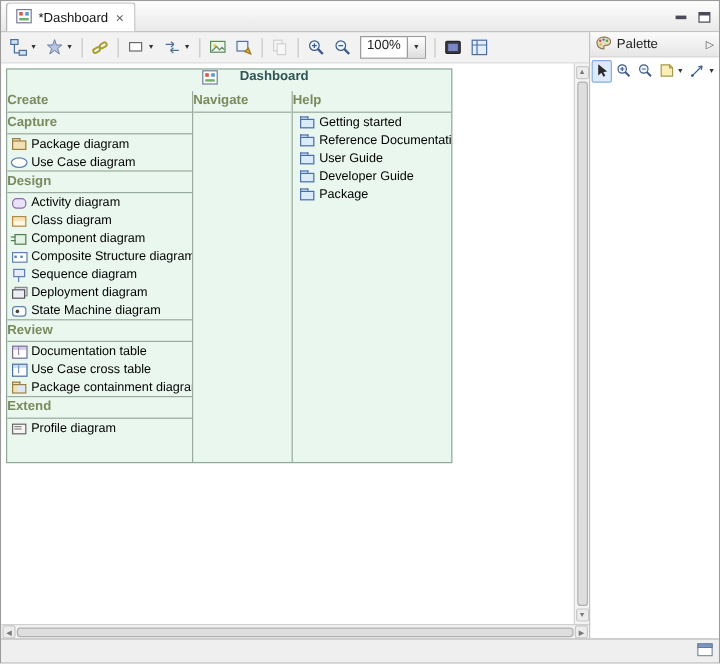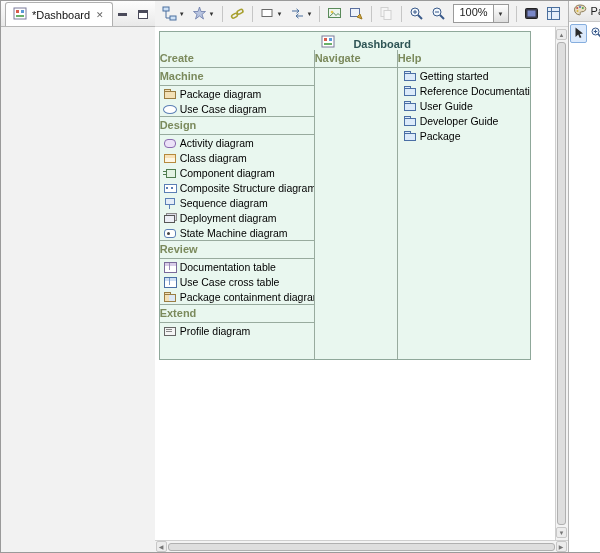--- a/index.html
+++ b/index.html
@@ -2,21 +2,21 @@
 <html><head>
 <meta charset="utf-8">
 <style>
   * { box-sizing: border-box; }
   html,body { margin:0; padding:0; }
   body {
     width:600px; height:553px; overflow:hidden;
     font-family:"Liberation Sans", sans-serif; font-size:11px; color:#222;
     background:#f4f4f4;
   }
-  .app { width:600px; height:553px; border:1px solid #9a9a9a; display:flex; background:#f2f2f2; }
+  .app { width:600px; height:553px; border:1px solid #9a9a9a; display:flex; flex-direction:column; background:#f2f2f2; }
 
   
   .tabbar { height:26px; flex:none; display:flex; align-items:flex-end;
     background:linear-gradient(#fdfdfd,#e9e9e9); border-bottom:1px solid #b8b8b8; padding:0 2px; }
   .tab { height:24px; display:flex; align-items:center; gap:5px; padding:0 7px;
     background:#fff; border:1px solid #b0b0b0; border-bottom:none; border-radius:3px 3px 0 0; margin-left:2px; }
   .tab-label { color:#111; }
   .tab-close { font-size:9px; color:#666; cursor:pointer; padding:0 1px; }
   .tab-spacer { flex:1; }
   .win-btn { width:20px; height:20px; display:flex; align-items:center; justify-content:center; margin-bottom:2px; cursor:pointer; }
@@ -64,21 +64,21 @@
   .palette-body { flex:1; background:#fff; }
 
   
   .bottombar { height:20px; flex:none; border-top:1px solid #b8b8b8; background:#efefef;
     display:flex; align-items:center; justify-content:flex-end; padding:0 5px; }
   .trim-btn { display:flex; align-items:center; cursor:pointer; }
 
   
   .dashboard { position:absolute; left:4px; top:4px; width:372px; height:329px;
     background:#e9f7ef; border:1px solid #8fa89a; display:flex; flex-direction:column; }
-  .dash-title { height:18px; flex:none; display:flex; align-items:flex-end; justify-content:center; gap:18px;
+  .dash-title { height:18px; flex:none; display:flex; align-items:flex-start; justify-content:center; gap:18px;
     font-weight:bold; color:#2e5454;padding-left:43px; }
   .dash-cols { flex:1; display:grid; grid-template-columns:154px 83px 1fr; min-height:0; }
   .dcol { display:flex; flex-direction:column; overflow:hidden; }
   .col-navigate, .col-help { border-left:1px solid #98ab9e; }
   .dcol-header, .dsec-header { font-weight:bold; color:#7b8a5c; text-align:left;
     padding:2px 0 3px; border-bottom:1px solid #98ab9e; flex:none; }
   .dsec-header.bt { border-top:1px solid #98ab9e; }
   .drow { display:flex; align-items:center; height:15px; padding-left:3px; cursor:pointer; flex:none; }
   .dlabel { white-space:nowrap; font-size:10.5px; color:#000; }
   .col-help .drow { padding-left:5px; }
@@ -267,21 +267,21 @@
                     <rect x="8" y="3" width="3" height="3" fill="#5a9ad8"></rect>
                     <rect x="3" y="8" width="8" height="2" fill="#6ab06a"></rect>
                   </svg></span>
               <span>Dashboard</span>
             </div>
             <div class="dash-cols">
 
               <div class="dcol col-create">
                 <div class="dcol-header">Create</div>
 
-                <div class="dsec-header">Machine</div>
+                <div class="dsec-header">Capture</div>
                 <div class="drow">
                     <span class="icn ic-package"></span>
                     <span class="dlabel">Package diagram</span>
                   </div>
                 <div class="drow">
                     <span class="icn ic-usecase"></span>
                     <span class="dlabel">Use Case diagram</span>
                   </div>
 
                 <div class="dsec-header bt">Design</div>

